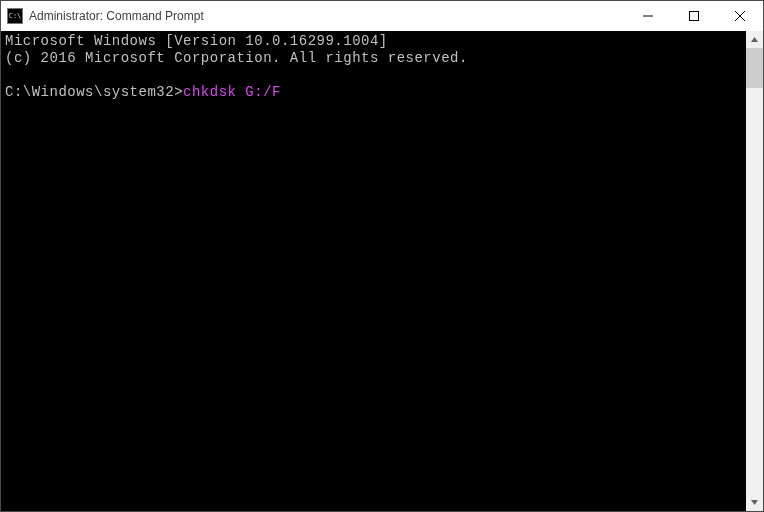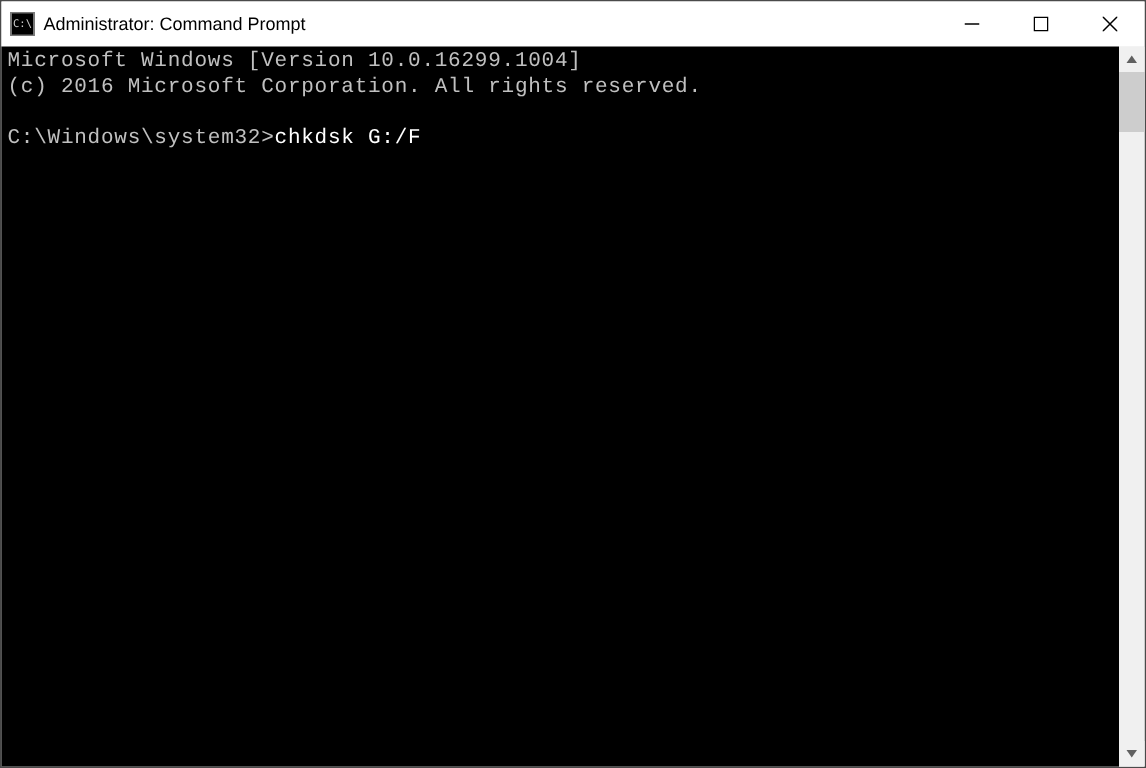--- a/index.html
+++ b/index.html
@@ -41,21 +41,21 @@
       display: flex;
       align-items: center;
       justify-content: center;
       font-size: 7px;
       color: #ccc;
       font-family: monospace;
       line-height: 1;
     }
     .title-text {
       font-size: 12px;
-      color: #000000;
+      color: #404040;
     }
     .win-controls {
       display: flex;
       height: 100%;
     }
     .win-btn {
       width: 46px;
       height: 30px;
       display: flex;
       align-items: center;
@@ -103,21 +103,21 @@
     .sb-btn svg { display: block; }
     .sb-thumb {
       position: absolute;
       left: 0;
       top: 17px;
       width: 17px;
       height: 40px;
       background: #cdcdcd;
     }
     .prompt-row { color: #c0c0c0; }
-    .command-typed { color: #ffffff; }
+    .command-typed { color: #d946ef; }
   </style>
 </head>
 <body>
 
 <div class="window">
   <div class="titlebar">
     <div class="title-left">
       <div class="app-icon">C:\</div>
       <div class="title-text">Administrator: Command Prompt</div>
     </div>

